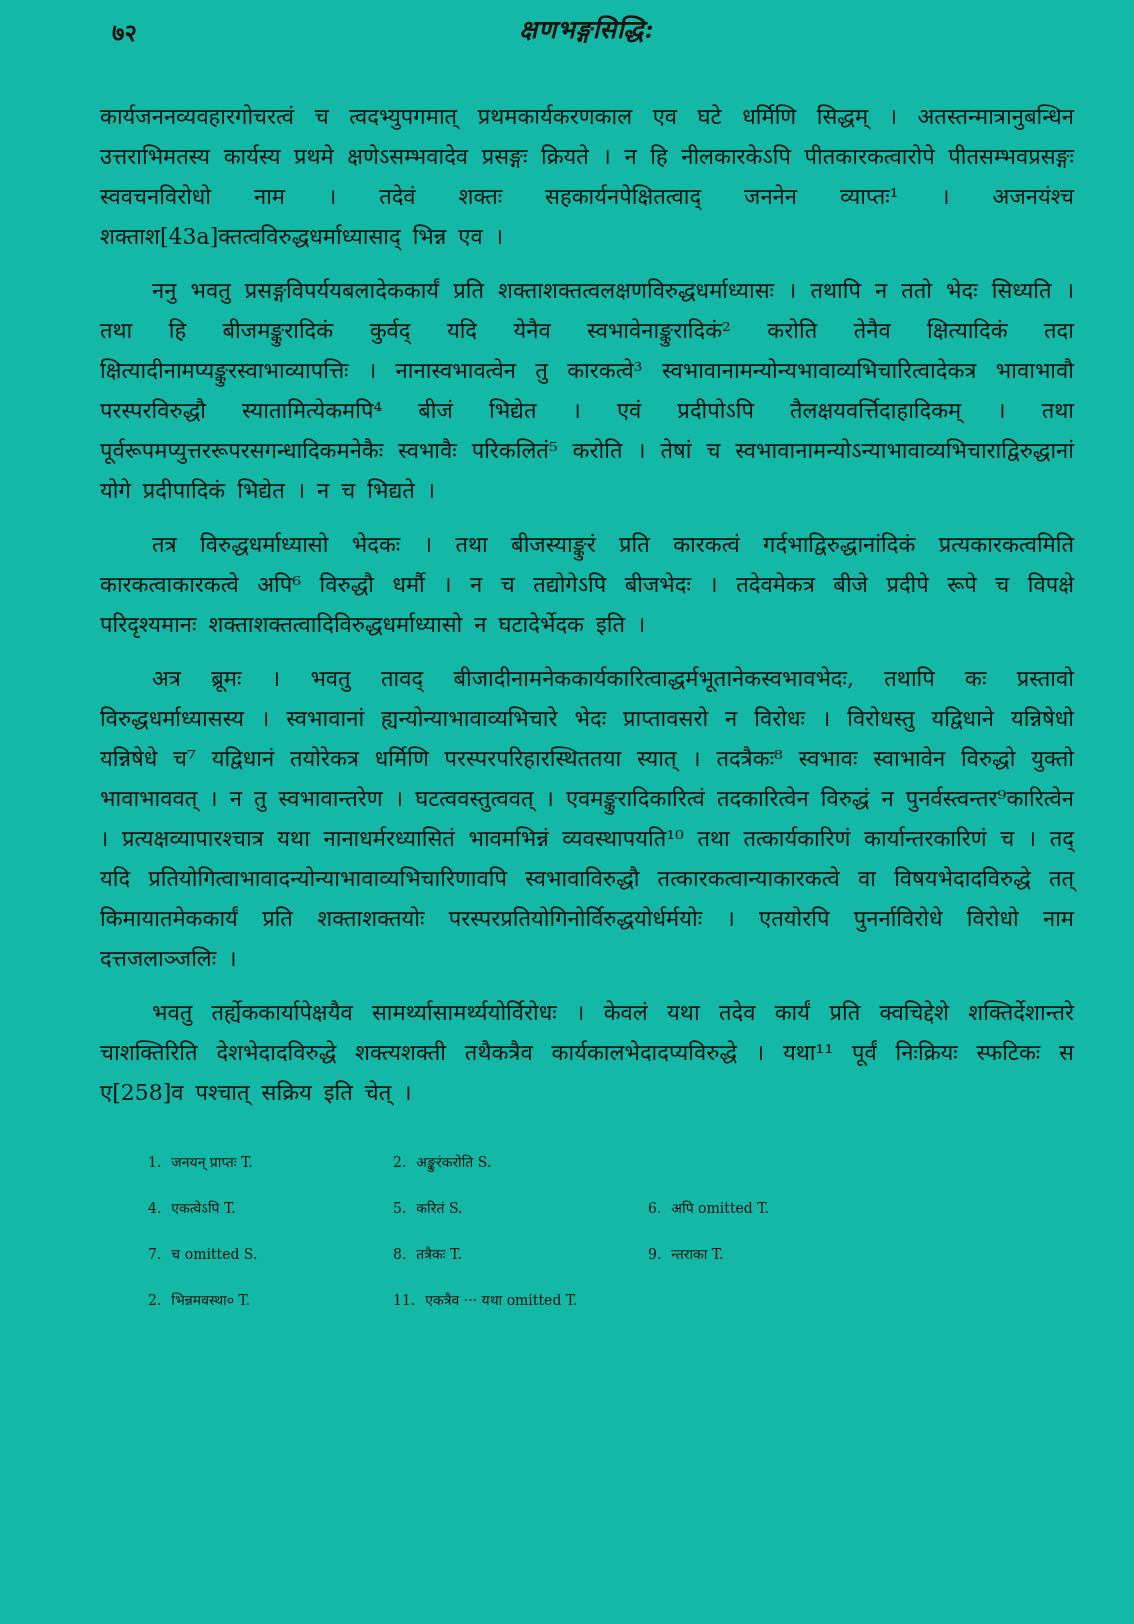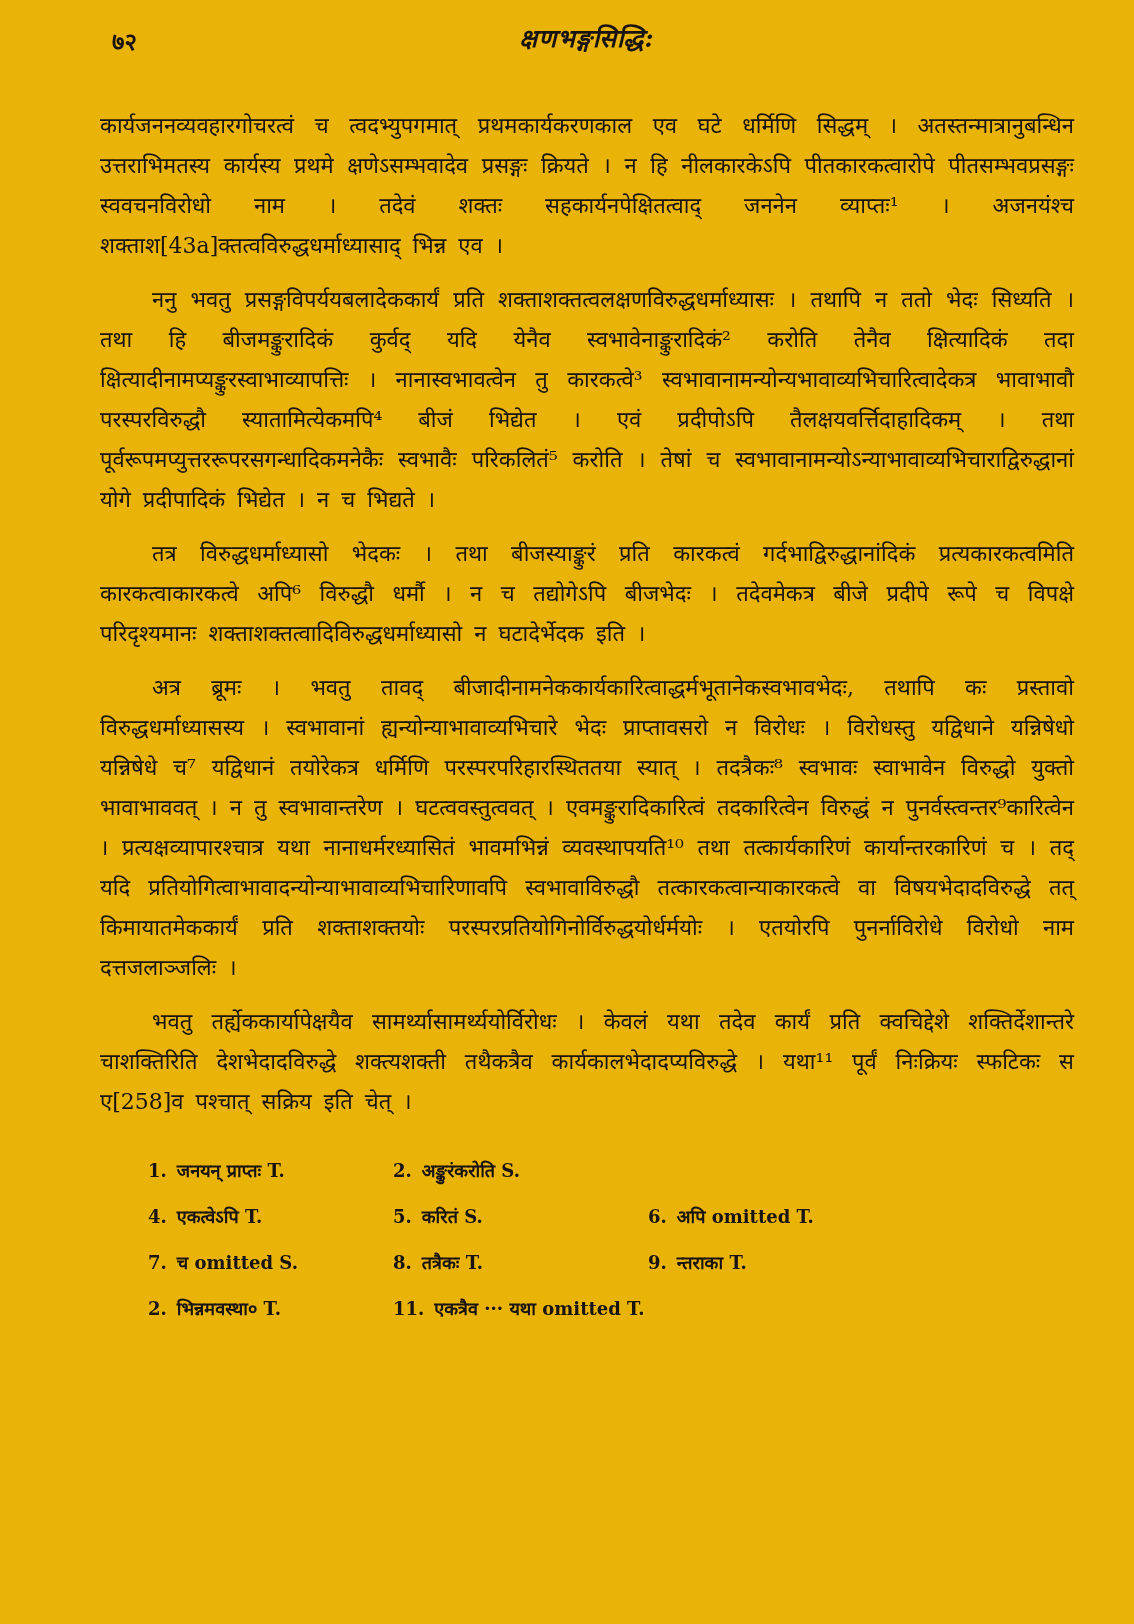--- a/index.html
+++ b/index.html
@@ -1,25 +1,25 @@
 <!DOCTYPE html>
 <html><head>
 <meta charset="utf-8">
 <style>
   * { margin: 0; padding: 0; box-sizing: border-box; }
   html, body { background: #d8d6d0; }
   body { display: flex; justify-content: center; }
   .page {
     width: 1134px;
     height: 1624px;
-    background: #eab308;
+    background: #14b8a6;
     color: #191410;
     font-family: "DejaVu Serif", "Liberation Serif", serif;
     position: relative;
-    padding: 20px 60px 30px 100px;
+    padding: 11px 60px 30px 100px;
     overflow: hidden;
   }
   .page-header {
     position: relative;
     height: 46px;
   }
   .page-number {
     position: absolute;
     left: 12px;
     top: 4px;
@@ -44,22 +44,21 @@
     line-height: 40px;
     text-align: justify;
     word-spacing: 5px;
     margin-bottom: 14px;
   }
   .para.indent {
     text-indent: 52px;
   }
   .footnotes {
     margin-top: 26px;
-    font-size: 18px;
-    font-weight: bold;
+    font-size: 14px;
   }
   .fn-row {
     display: grid;
     grid-template-columns: 245px 255px 1fr;
     padding-left: 48px;
     line-height: 46px;
   }
   .fn-item { white-space: nowrap; overflow: hidden; }
   .fn-item .fn-num { margin-right: 10px; }
   .fn-span2 { grid-column: 2 / span 2; }

